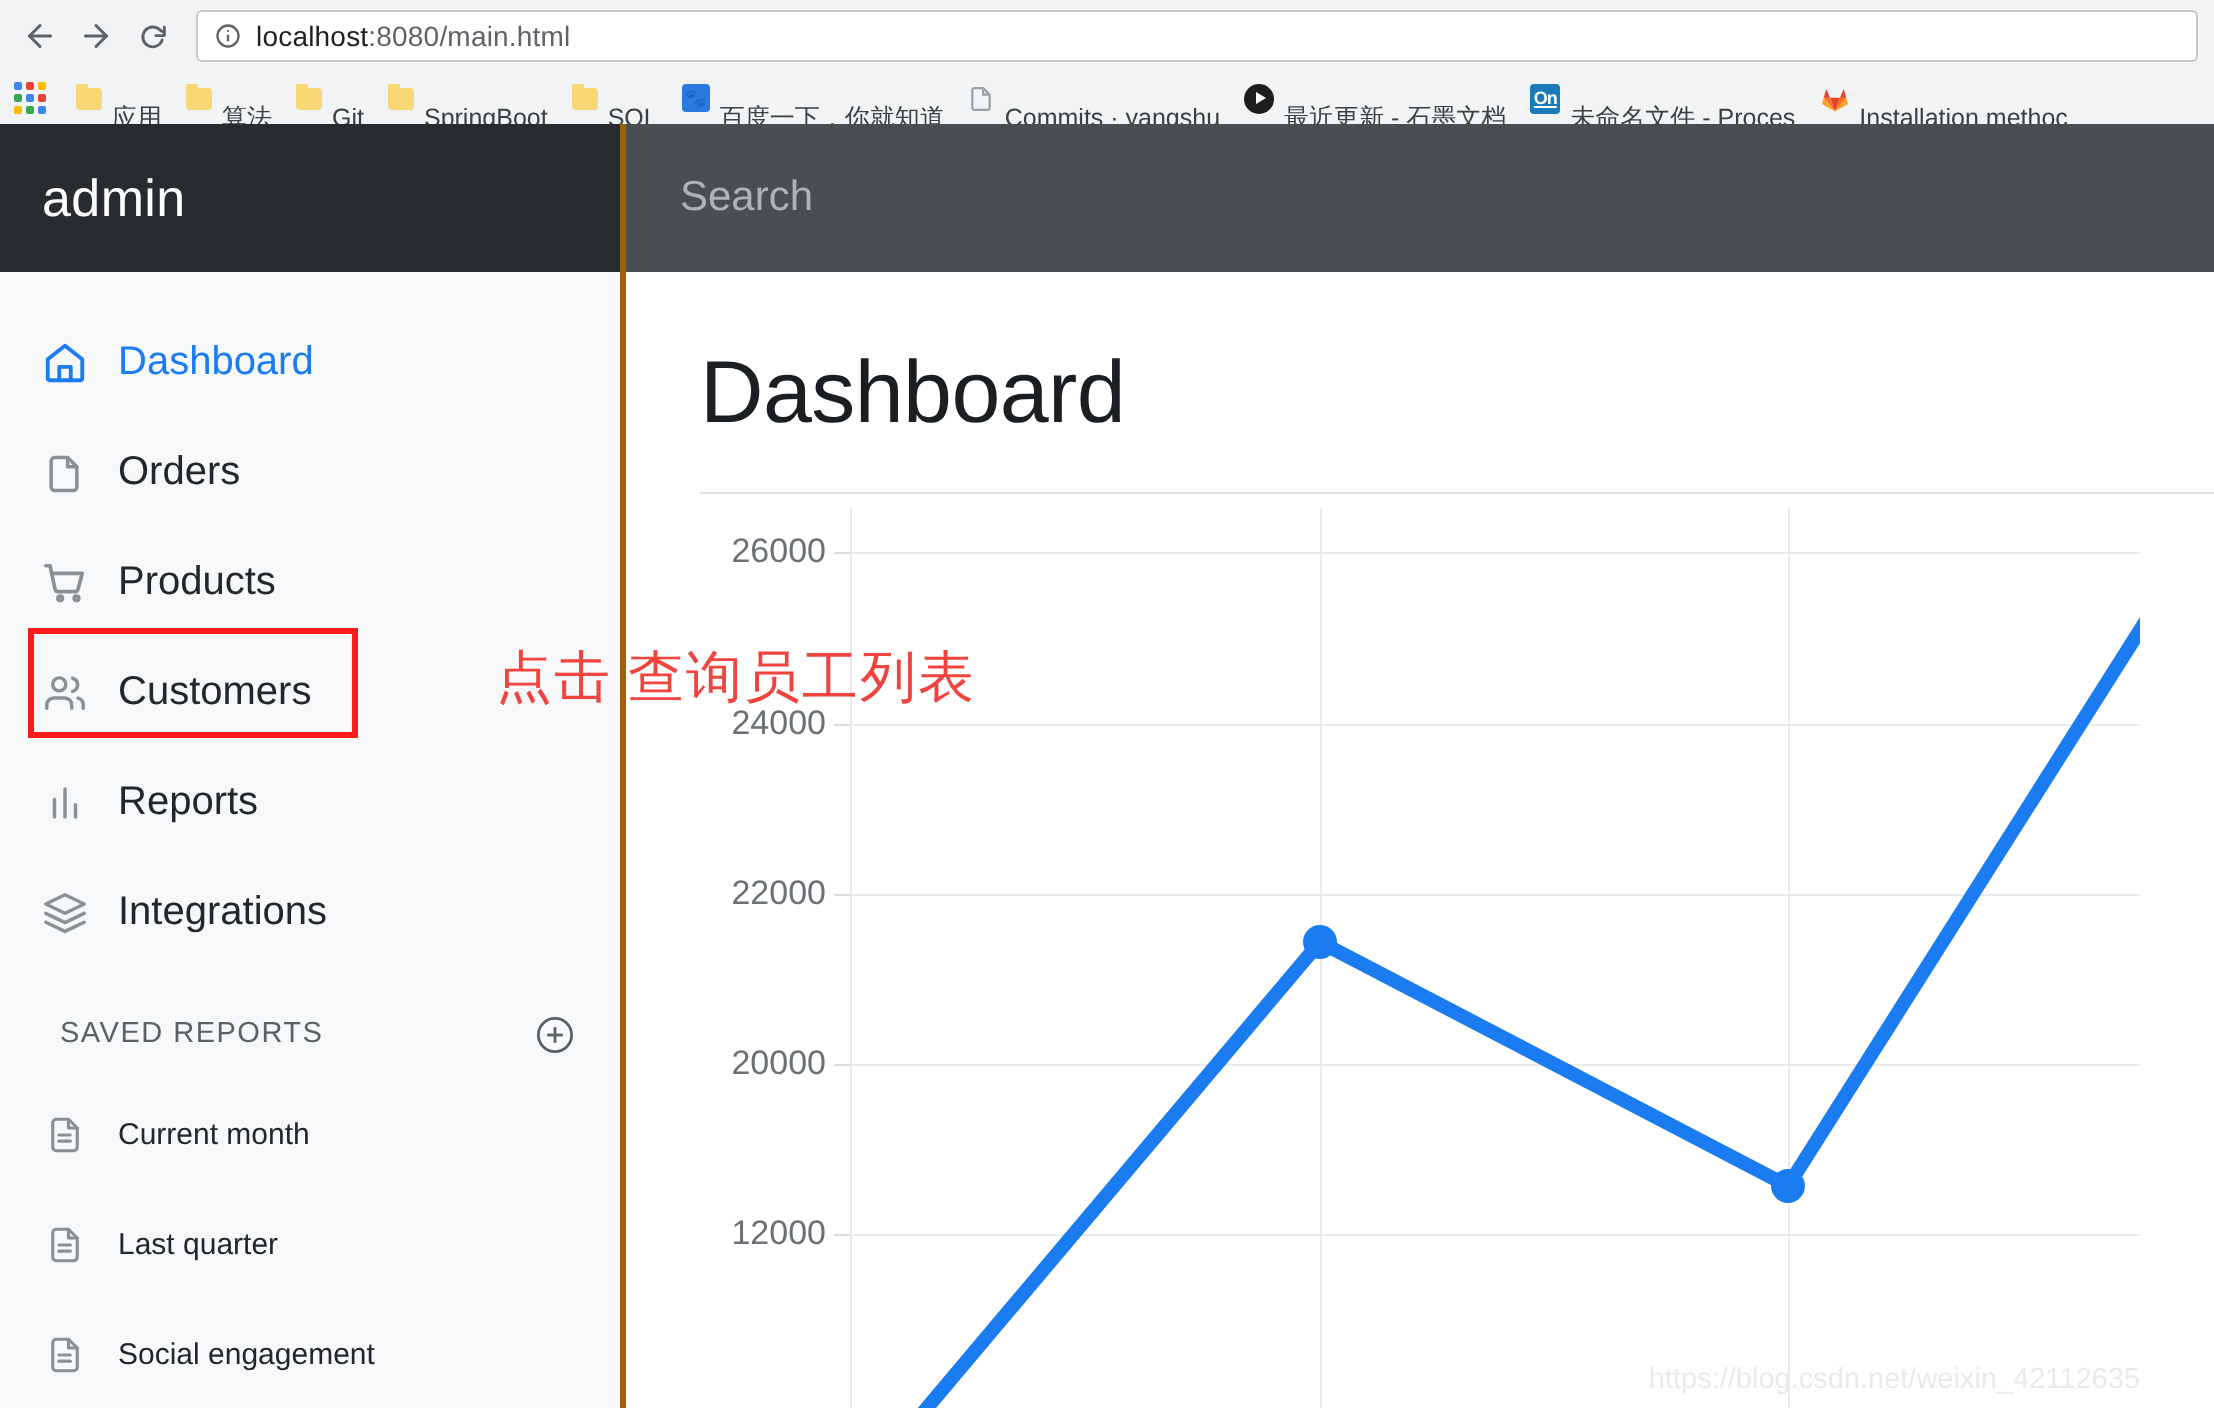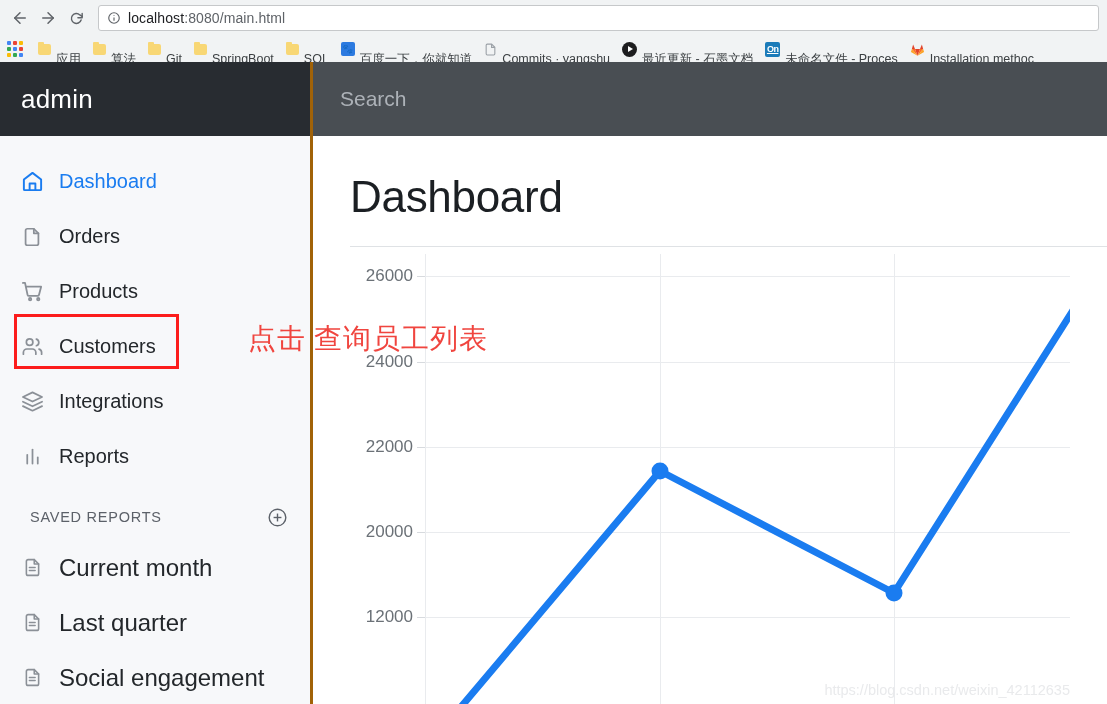--- a/index.html
+++ b/index.html
@@ -181,21 +181,21 @@
     letter-spacing: 0.75px;
   }
   .plus-btn { color: #5c6169; display: flex; align-items: center; }
 
   .saved-list { padding-top: 2px; }
   .saved-item {
     display: flex; align-items: center;
     height: 55px;
     padding-left: 19px;
     color: #23272b;
-    font-size: 24px;
+    font-size: 15px;
   }
   .saved-item .nav-ico {
     width: 26px; height: 26px;
     margin-right: 14px;
     flex: 0 0 auto;
     display: flex; align-items: center; justify-content: center;
     color: #8b9097;
   }
 
   
@@ -482,38 +482,38 @@
               <circle cx="9" cy="7.5" r="3.4"></circle>
               <path d="M21.5 20v-1.8a3.6 3.6 0 0 0-2.7-3.5"></path>
               <path d="M16 4.3a3.6 3.6 0 0 1 0 6.9"></path>
             </svg>
         </span>
         <span>Customers</span>
       </div>
 
       <div class="nav-item">
         <span class="nav-ico">
+          <svg width="21" height="21" viewBox="0 0 24 24" fill="none" stroke="currentColor" stroke-width="2" stroke-linecap="round">
+              <line x1="12" y1="4" x2="12" y2="20"></line>
+              <line x1="6" y1="10" x2="6" y2="20"></line>
+              <line x1="18" y1="13" x2="18" y2="20"></line>
+            </svg>
+        </span>
+        <span>Reports</span>
+      </div>
+
+      <div class="nav-item">
+        <span class="nav-ico">
           <svg width="23" height="23" viewBox="0 0 24 24" fill="none" stroke="currentColor" stroke-width="1.8" stroke-linecap="round" stroke-linejoin="round">
               <polygon points="12 2.5 22 7.3 12 12.1 2 7.3 12 2.5"></polygon>
               <polyline points="2 12.2 12 17 22 12.2"></polyline>
               <polyline points="2 16.8 12 21.6 22 16.8"></polyline>
             </svg>
         </span>
         <span>Integrations</span>
-      </div>
-
-      <div class="nav-item">
-        <span class="nav-ico">
-          <svg width="21" height="21" viewBox="0 0 24 24" fill="none" stroke="currentColor" stroke-width="2" stroke-linecap="round">
-              <line x1="12" y1="4" x2="12" y2="20"></line>
-              <line x1="6" y1="10" x2="6" y2="20"></line>
-              <line x1="18" y1="13" x2="18" y2="20"></line>
-            </svg>
-        </span>
-        <span>Reports</span>
       </div>
     </nav>
 
     <div class="section-head">
       <span class="section-title">SAVED REPORTS</span>
       <span class="plus-btn">
         <svg width="21" height="21" viewBox="0 0 24 24" fill="none" stroke="currentColor" stroke-width="1.6">
             <circle cx="12" cy="12" r="9.5"></circle>
             <line x1="12" y1="7.5" x2="12" y2="16.5"></line>
             <line x1="7.5" y1="12" x2="16.5" y2="12"></line>

